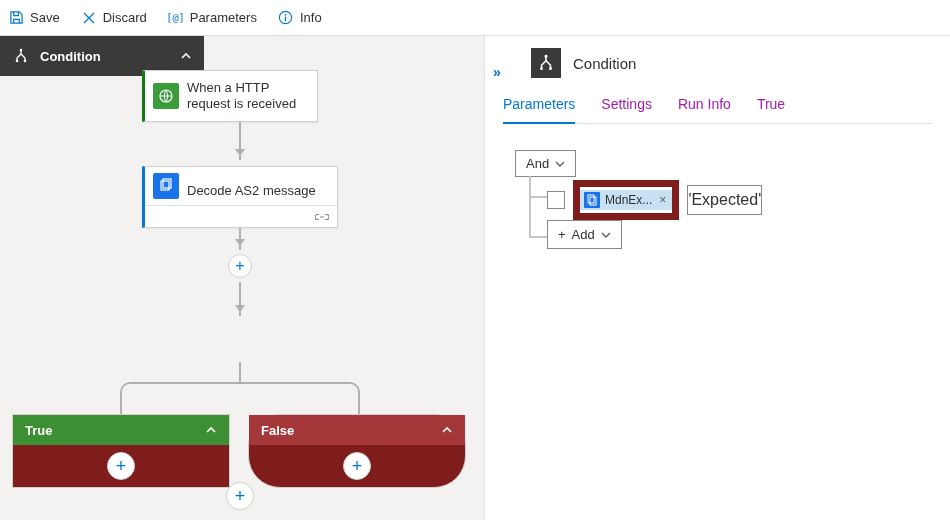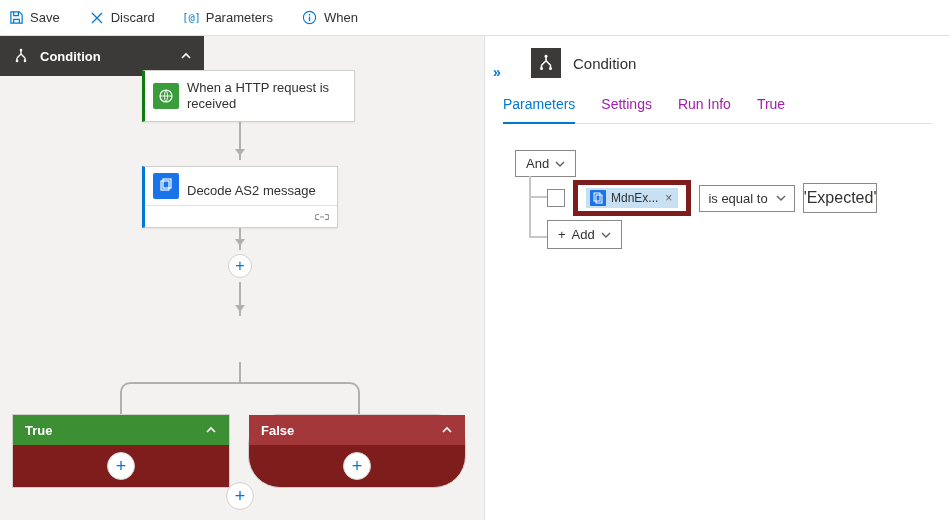--- a/index.html
+++ b/index.html
@@ -1,30 +1,30 @@
 <!DOCTYPE html>
 <html><head>
 <meta charset="utf-8">
 <style>
   * { box-sizing: border-box; margin: 0; padding: 0; }
   body { font-family: "Segoe UI", Arial, sans-serif; font-size: 13px; color: #323130; width: 950px; height: 520px; overflow: hidden; background: #fff; }
   
   
-  .toolbar { height: 36px; border-bottom: 1px solid #e1e1e1; display: flex; align-items: center; padding: 0 8px; gap: 29px; }
+  .toolbar { height: 36px; border-bottom: 1px solid #e1e1e1; display: flex; align-items: center; padding: 0 8px; gap: 21px; }
   .tool-btn { display: flex; align-items: center; gap: 6px; color: #323130; cursor: pointer; font-size: 13px; }
   .tool-btn .ico { color: #0078d4; width: 16px; height: 16px; display: flex; align-items: center; justify-content: center; }
   
   
   .main { display: flex; height: calc(100% - 36px); }
   .canvas { width: 485px; background: #f3f2f1; position: relative; border-right: 1px solid #e1e1e1; overflow: hidden; }
   .panel { flex: 1; background: #fff; padding: 12px 18px 18px 18px; position: relative; }
   
   
   .node { position: absolute; background: #fff; border: 1px solid #d2d0ce; box-shadow: 0 1px 2px rgba(0,0,0,0.06); font-size: 13px; }
-  .node-http { left: 142px; top: 34px; width: 213px; height: 52px; border-left: 3px solid #107c10; display: flex; align-items: center; padding: 6px 8px; gap: 8px; }
+  .node-http { left: 142px; top: 34px; width: 176px; height: 52px; border-left: 3px solid #107c10; display: flex; align-items: center; padding: 6px 8px; gap: 8px; }
   .node-ico { width: 26px; height: 26px; flex-shrink: 0; display: flex; align-items: center; justify-content: center; color: #fff; font-size: 14px; border-radius: 2px; }
   .ico-http { background: #3a9c3a; }
   .ico-as2 { background: #1a73e8; }
   .node-label { line-height: 1.25; }
   
   .node-as2 { left: 142px; top: 130px; width: 196px; border-left: 3px solid #0078d4; }
   .node-as2-row { display: flex; align-items: flex-end; padding: 6px 8px; gap: 8px; }
   .node-as2-foot { border-top: 1px solid #e1e1e1; height: 22px; display: flex; align-items: center; justify-content: flex-end; padding-right: 8px; color: #8a8886; }
   
   .arrow { position: absolute; left: 239px; width: 2px; background: #b0b0b0; }
@@ -66,21 +66,21 @@
   .tab.active { color: #0078d4; border-bottom: 2px solid #0078d4; margin-bottom: -1px; }
   
   .cond-builder { position: relative; padding-left: 12px; }
   .and-box { border: 1px solid #8a8886; padding: 5px 10px; display: inline-flex; align-items: center; gap: 6px; font-size: 13px; cursor: pointer; }
   .tree-v { position: absolute; left: 26px; top: 26px; width: 2px; height: 60px; background: #c8c6c4; }
   .tree-h1 { position: absolute; left: 26px; top: 46px; width: 18px; height: 2px; background: #c8c6c4; }
   .tree-h2 { position: absolute; left: 26px; top: 86px; width: 18px; height: 2px; background: #c8c6c4; }
   
   .row1 { position: absolute; left: 44px; top: 30px; display: flex; align-items: center; gap: 8px; }
   .chk { width: 18px; height: 18px; border: 1px solid #8a8886; background: #fff; cursor: pointer; }
-  .token-box { border: 5px solid #7f1d1d; padding: 3px 8px; display: flex; }
+  .token-box { border: 7px solid #7f1d1d; padding: 3px 0; display: flex; }
   .token { background: #c7e0f4; display: flex; align-items: center; gap: 5px; padding: 2px 4px; font-size: 12px; }
   .token-ico { width: 16px; height: 16px; background: #1a73e8; color: #fff; display: flex; align-items: center; justify-content: center; font-size: 10px; border-radius: 1px; }
   .token-x { color: #605e5c; cursor: pointer; padding: 0 2px; }
   .op-box { border: 1px solid #8a8886; padding: 5px 8px; display: flex; align-items: center; gap: 8px; font-size: 13px; cursor: pointer; }
   .val-box { border: 1px solid #8a8886; padding: 5px 0; font-size: 16px; min-width: 60px; }
   
   .row2 { position: absolute; left: 44px; top: 70px; }
   .add-btn { border: 1px solid #8a8886; padding: 6px 10px; display: flex; align-items: center; gap: 6px; font-size: 13px; cursor: pointer; background: #fff; }
   
   svg { display: block; }
@@ -114,21 +114,21 @@
     <span>Parameters</span>
   </div>
   <div class="tool-btn">
     <span class="ico">
       <svg width="15" height="15" viewBox="0 0 16 16">
           <circle cx="8" cy="8" r="6.5" fill="none" stroke="#0078d4" stroke-width="1.2"></circle>
           <circle cx="8" cy="5" r="0.9" fill="#0078d4"></circle>
           <rect x="7.3" y="7" width="1.4" height="5" fill="#0078d4"></rect>
         </svg>
     </span>
-    <span>When</span>
+    <span>Info</span>
   </div>
 </div>
 
 <div class="main">
 
   <div class="canvas">
 
     <div class="node node-http">
       <div class="node-ico ico-http">
         <svg width="16" height="16" viewBox="0 0 16 16">
@@ -253,26 +253,20 @@
             <span class="token-ico">
               <svg width="10" height="12" viewBox="0 0 10 12">
                   <rect x="1" y="1" width="6" height="8" fill="none" stroke="#fff"></rect>
                   <rect x="3" y="3" width="6" height="8" fill="none" stroke="#fff"></rect>
                 </svg>
             </span>
             <span>MdnEx...</span>
             <span class="token-x">×</span>
           </div>
         </div>
-        <div class="op-box">
-          <span>is equal to</span>
-          <svg width="10" height="10" viewBox="0 0 10 10">
-              <path d="M1 3l4 4 4-4" stroke="#605e5c" stroke-width="1.4" fill="none"></path>
-            </svg>
-        </div>
         <div class="val-box">'Expected'</div>
       </div>
       
       <div class="row2">
         <div class="add-btn">
           <span>+</span>
           <span>Add</span>
           <svg width="10" height="10" viewBox="0 0 10 10">
               <path d="M1 3l4 4 4-4" stroke="#605e5c" stroke-width="1.4" fill="none"></path>
             </svg>

